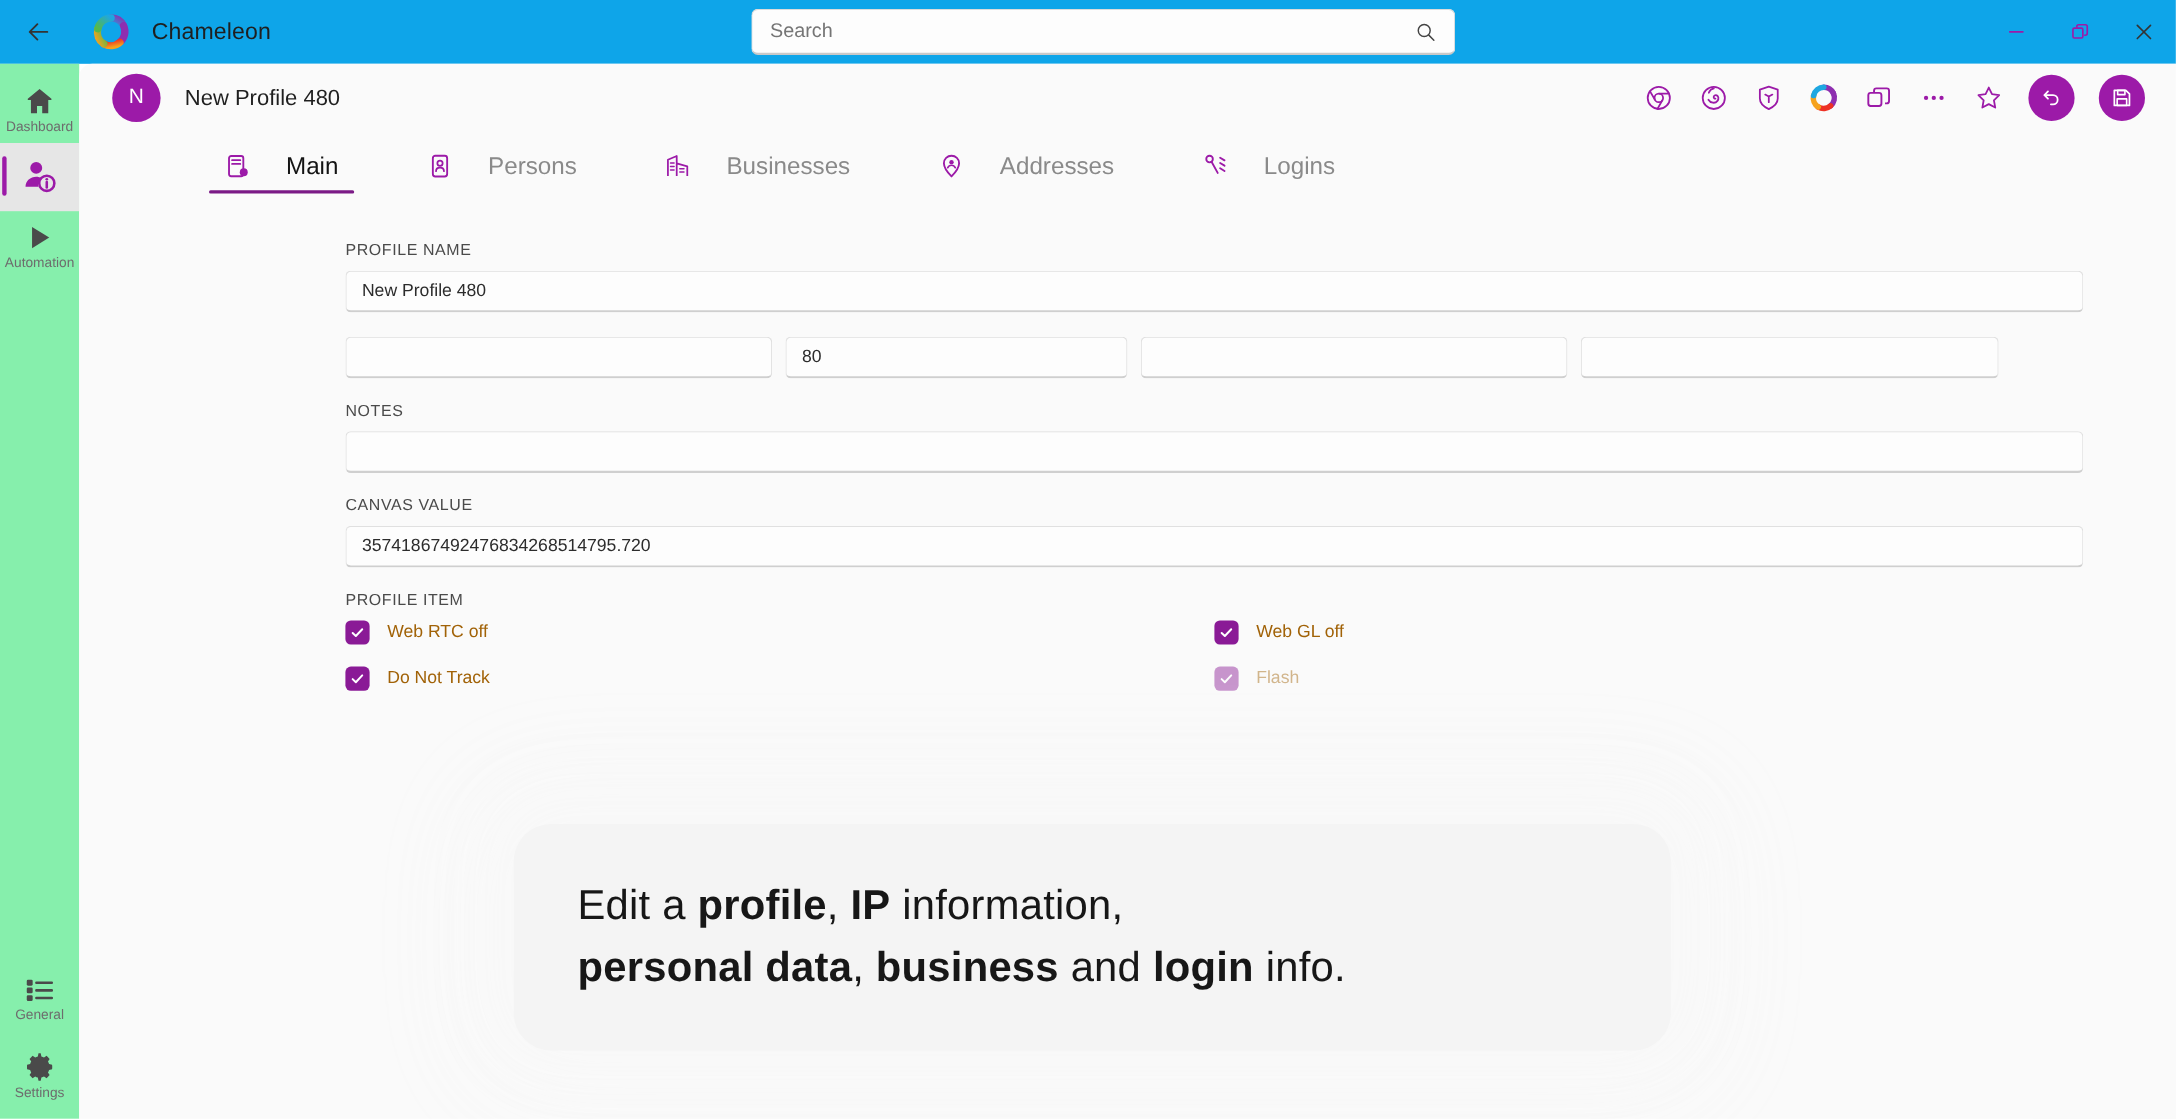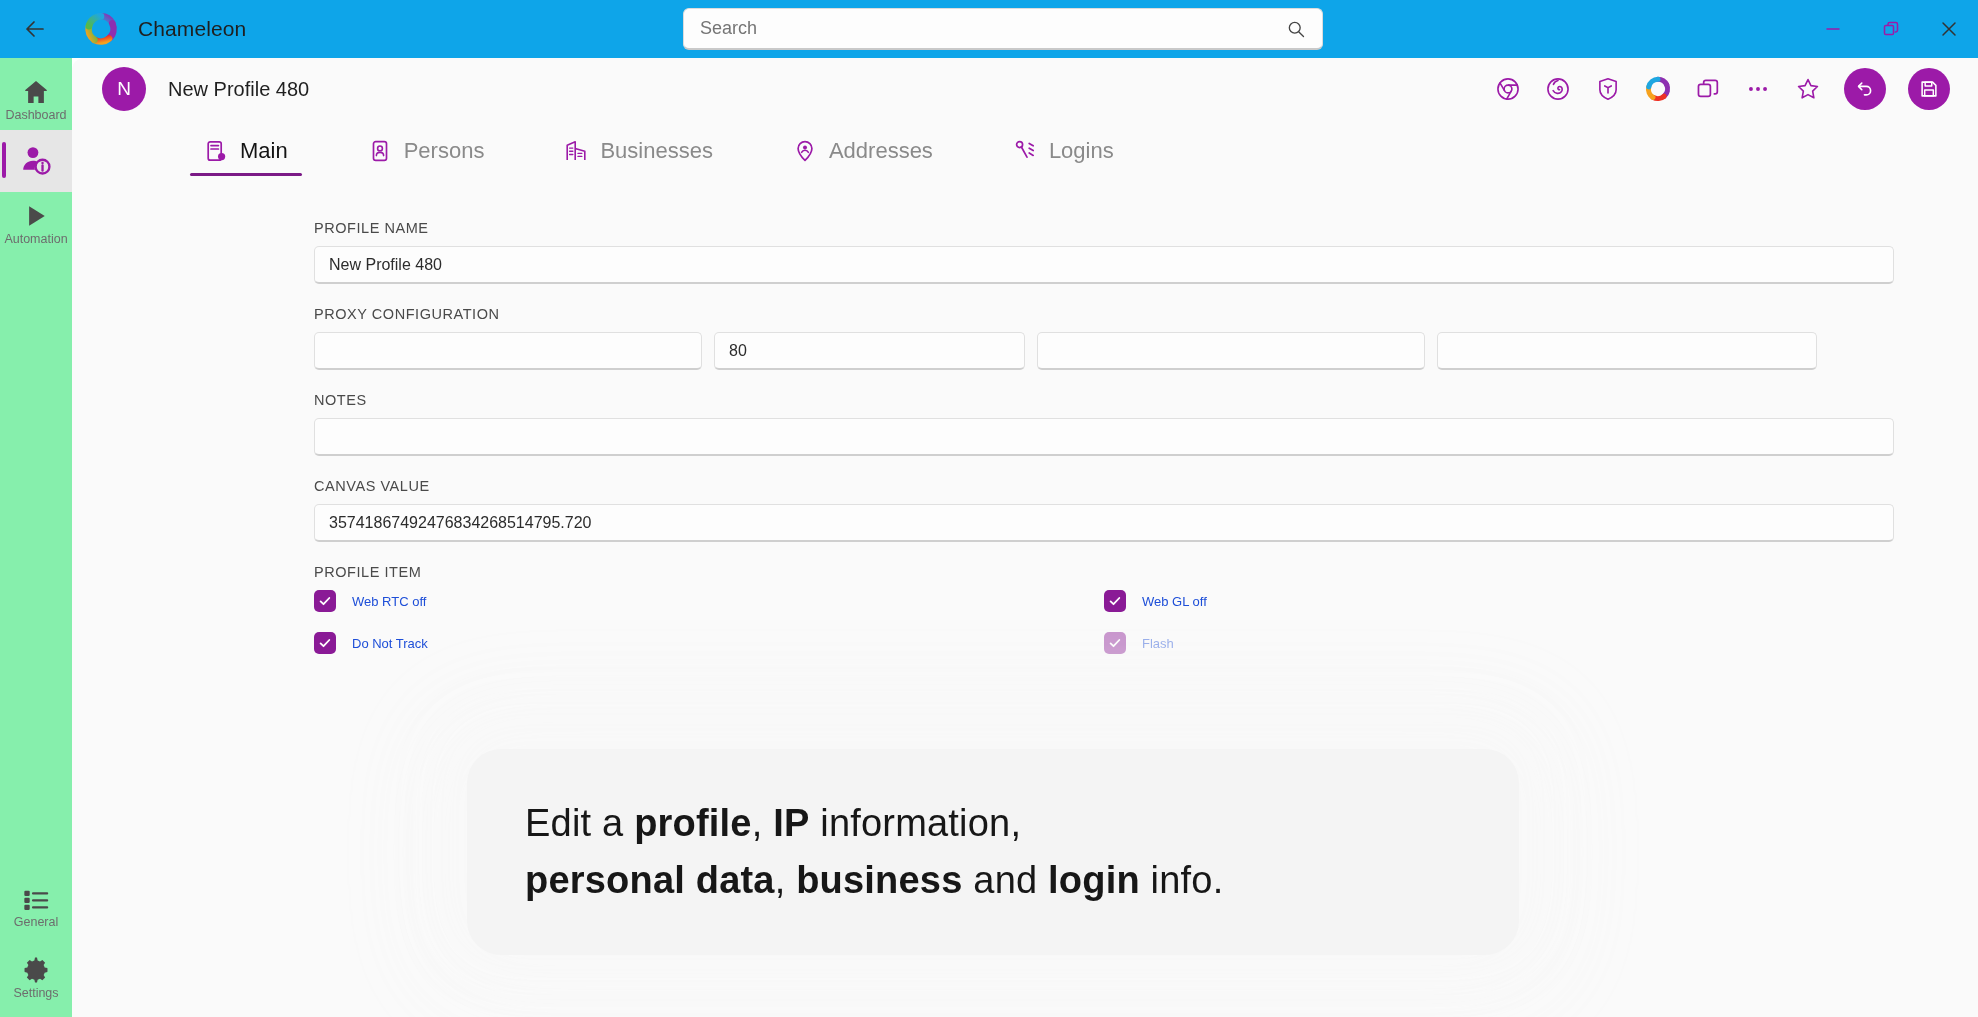--- a/index.html
+++ b/index.html
@@ -117,21 +117,21 @@
   
   .tabs {
     display: flex; align-items: flex-end;
     padding-left: 118px; height: 56px; gap: 52px;
   }
   .tab {
     display: flex; align-items: center; gap: 12px;
     padding: 0 14px 12px 14px; cursor: pointer;
     position: relative;
   }
-  .tab .tlabel { font-size: 22px; color: #8a8a8a; }
+  .tab .tlabel { font-size: 22px; color: #8a8a8a; margin-left: 20px; }
   .tab.active .tlabel { color: #141414; }
   .tab.active::after {
     content: ""; position: absolute; left: 0; bottom: 0;
     width: 100%; height: 3px; background: #7b1a86; border-radius: 2px;
   }
   .tab-ico { width: 24px; height: 24px; }
 
   
   .form { padding: 30px 0 0 242px; }
   .field-label {
@@ -164,21 +164,21 @@
   .check-col { width: 50%; display: flex; flex-direction: column; gap: 20px; }
   .check {
     display: flex; align-items: center; gap: 16px; cursor: pointer;
   }
   .box {
     width: 22px; height: 22px; border-radius: 5px;
     background: #8a1a96;
     display: flex; align-items: center; justify-content: center;
     flex: 0 0 auto;
   }
-  .check .ctext { font-size: 13px; color: #1d4ed8; }
+  .check .ctext { font-size: 16px; color: #a16207; }
   .faded { opacity: .45; }
 
   
   .overlay {
     position: absolute; left: 467px; top: 749px;
     width: 1052px; height: 206px;
     background: #f4f4f4;
     border-radius: 34px;
     box-shadow: 0 -10px 60px 24px rgba(248,248,248,.95),
                 0 0 90px 40px rgba(250,250,250,.9);
@@ -441,21 +441,20 @@
   <div class="form">
 
     <div class="group">
       <div class="field-label">PROFILE NAME</div>
       <div class="inp w-full">
         <input type="text" value="New Profile 480" style="">
       </div>
     </div>
 
     <div class="group">
-      <div class="field-label">PROXY CONFIGURATION</div>
       <div class="proxy-row">
         <div class="inp">
             <input type="text" value="" style="">
           </div>
         <div class="inp">
             <input type="text" value="80" style="">
           </div>
         <div class="inp">
             <input type="text" value="" style="">
           </div>

